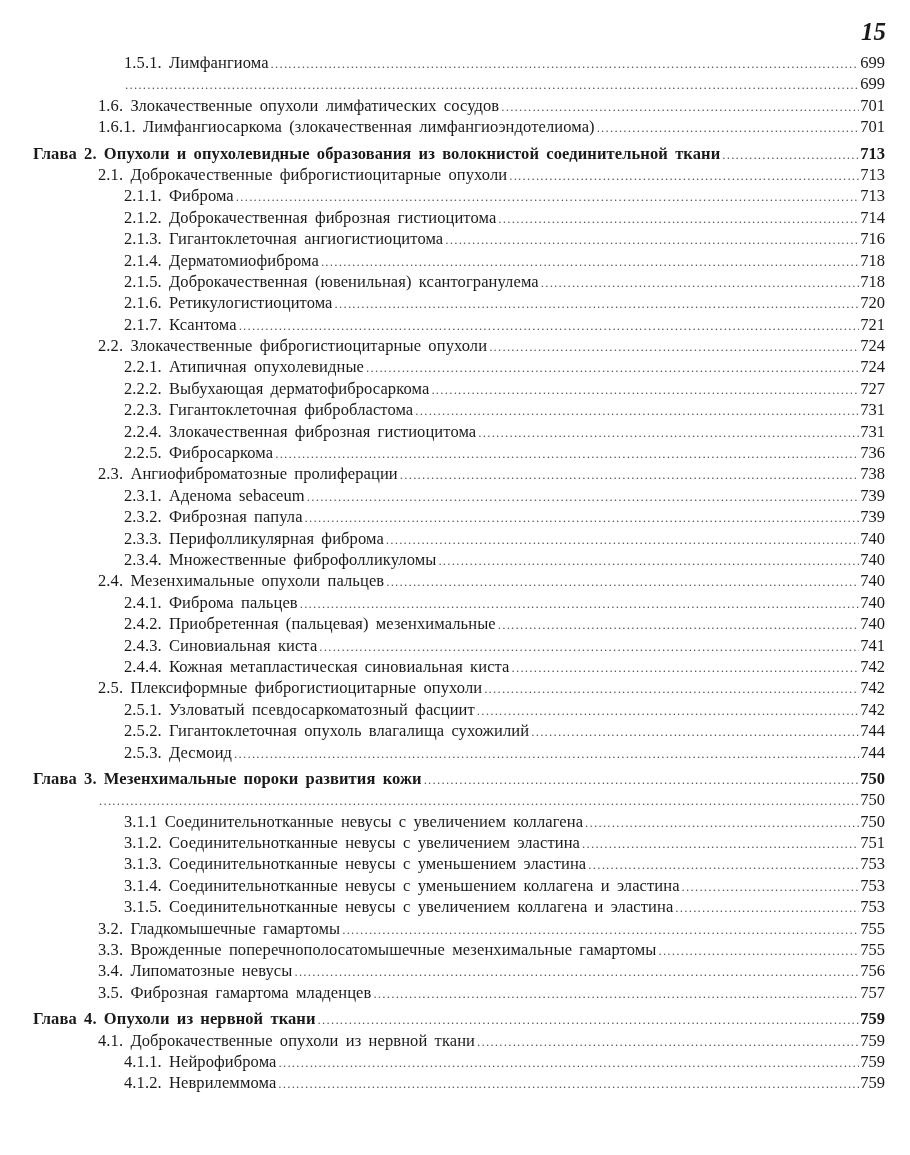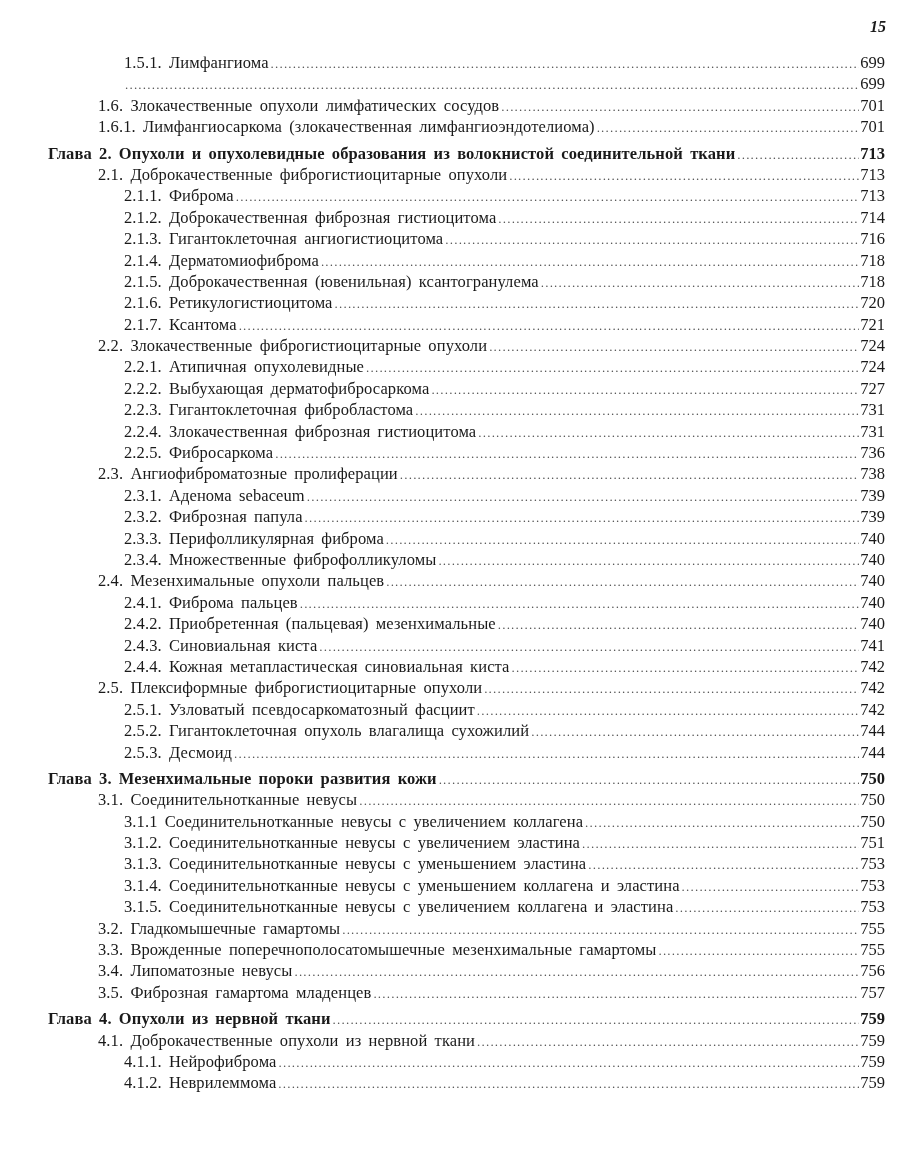--- a/index.html
+++ b/index.html
@@ -1,29 +1,29 @@
 <!DOCTYPE html>
 <html><head>
   <meta charset="utf-8">
   <style>
     html, body { margin: 0; padding: 0; background: #ffffff; }
     body { width: 910px; height: 1155px; position: relative; overflow: hidden;
            font-family: "Liberation Serif", serif; color: #1a1a1a; }
-    .page-number { position: absolute; right: 24px; top: 18px; font-size: 16px;
+    .page-number { position: absolute; right: 24px; top: 18px; font-size: 25px;
                    font-weight: bold; font-style: italic; }
     .toc { position: absolute; left: 0; top: 52px; width: 910px; }
     .row { position: relative; height: 21.4px; line-height: 21.4px; font-size: 16.5px;
            display: flex; align-items: baseline; white-space: nowrap; }
     .row.chapter { font-weight: bold; font-size: 16.5px; margin-top: 5px; height: 21.4px; }
     .row .label { flex: 0 0 auto; background: #fff; padding-right: 1px; letter-spacing: 0.1px; word-spacing: 3px; }
     .row .leader { flex: 1 1 auto; overflow: hidden; color: #555; font-weight: normal;
                    letter-spacing: 1.2px; font-size: 13px; margin: 0 1px; }
     .row .leader::before { content: "......................................................................................................................................................................................................................................................................"; }
     .row .pg { flex: 0 0 auto; text-align: right; padding-right: 25px; }
-    .lvl0 { padding-left: 48px; }
+    .lvl0 { padding-left: 33px; }
     .lvl1 { padding-left: 98px; }
     .lvl2 { padding-left: 124px; }
   </style>
 </head>
 <body>
 
 <div class="page-number">15</div>
 
 <div class="toc" id="toc">
     <div class="row lvl2">
@@ -189,21 +189,20 @@
     <span class="label"><span>2.5.3.</span> <span>Десмоид</span></span>
     <span class="leader"></span>
     <span class="pg">744</span>
   </div>
     <div class="row lvl0 chapter">
     <span class="label"><span>Глава 3.</span> <span>Мезенхимальные пороки развития кожи</span></span>
     <span class="leader"></span>
     <span class="pg">750</span>
   </div>
     <div class="row lvl1">
-    <span class="label"><span>3.1.</span> <span>Соединительнотканные невусы</span></span>
     <span class="leader"></span>
     <span class="pg">750</span>
   </div>
     <div class="row lvl2">
     <span class="label"><span>3.1.1</span> <span>Соединительнотканные невусы с увеличением коллагена</span></span>
     <span class="leader"></span>
     <span class="pg">750</span>
   </div>
     <div class="row lvl2">
     <span class="label"><span>3.1.2.</span> <span>Соединительнотканные невусы с увеличением эластина</span></span>

